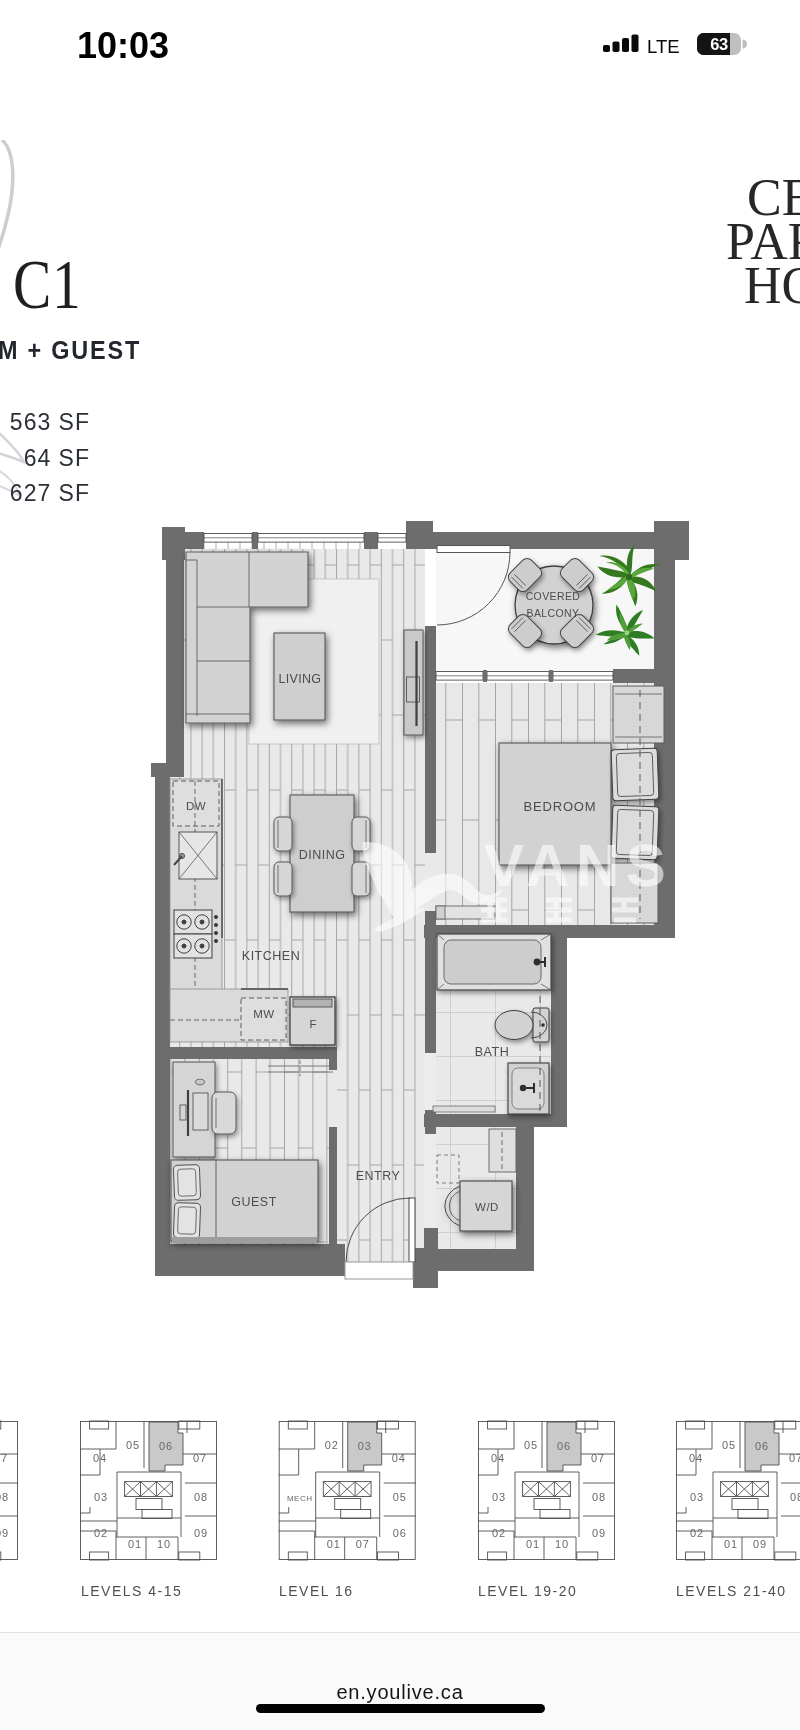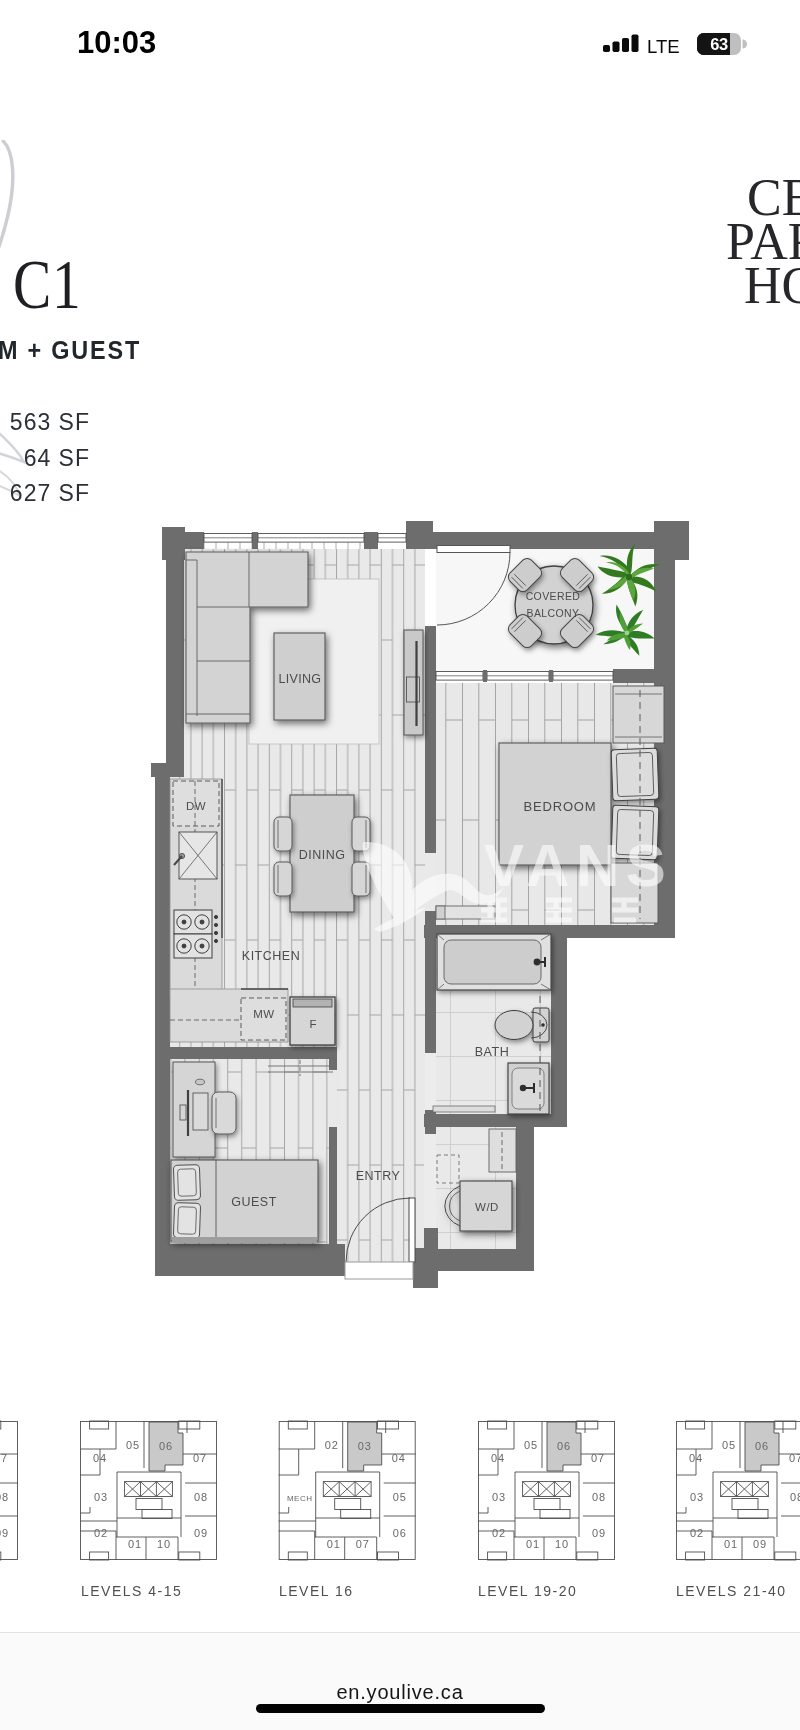--- a/index.html
+++ b/index.html
@@ -3,21 +3,21 @@
 <meta charset="utf-8">
 <style>
   html,body{margin:0;padding:0;background:#fff;}
   body{width:800px;height:1730px;overflow:hidden;position:relative;font-family:"Liberation Sans",sans-serif;}
   .abs{position:absolute;}
   svg text{font-family:"Liberation Sans",sans-serif;}
 </style>
 </head>
 <body>
 
-<div class="abs" style="left:77px;top:25px;font-size:31px;font-weight:600;color:#000;letter-spacing:0px;">10:03</div>
+<div class="abs" style="left:77px;top:25px;font-size:36px;font-weight:600;color:#000;letter-spacing:0px;">10:03</div>
 
 <svg class="abs" style="left:595px;top:25px;" width="160" height="40" viewBox="0 0 160 40">
   <g fill="#0a0a0a">
     <rect x="8" y="20" width="7" height="7" rx="1.8"></rect>
     <rect x="17.5" y="16.5" width="7" height="10.5" rx="1.8"></rect>
     <rect x="27" y="13" width="7" height="14" rx="1.8"></rect>
     <rect x="36.5" y="9.5" width="7" height="17.5" rx="1.8"></rect>
   </g>
   <text x="52" y="28" font-size="18.5" fill="#0a0a0a" font-weight="500">LTE</text>
   <g>

